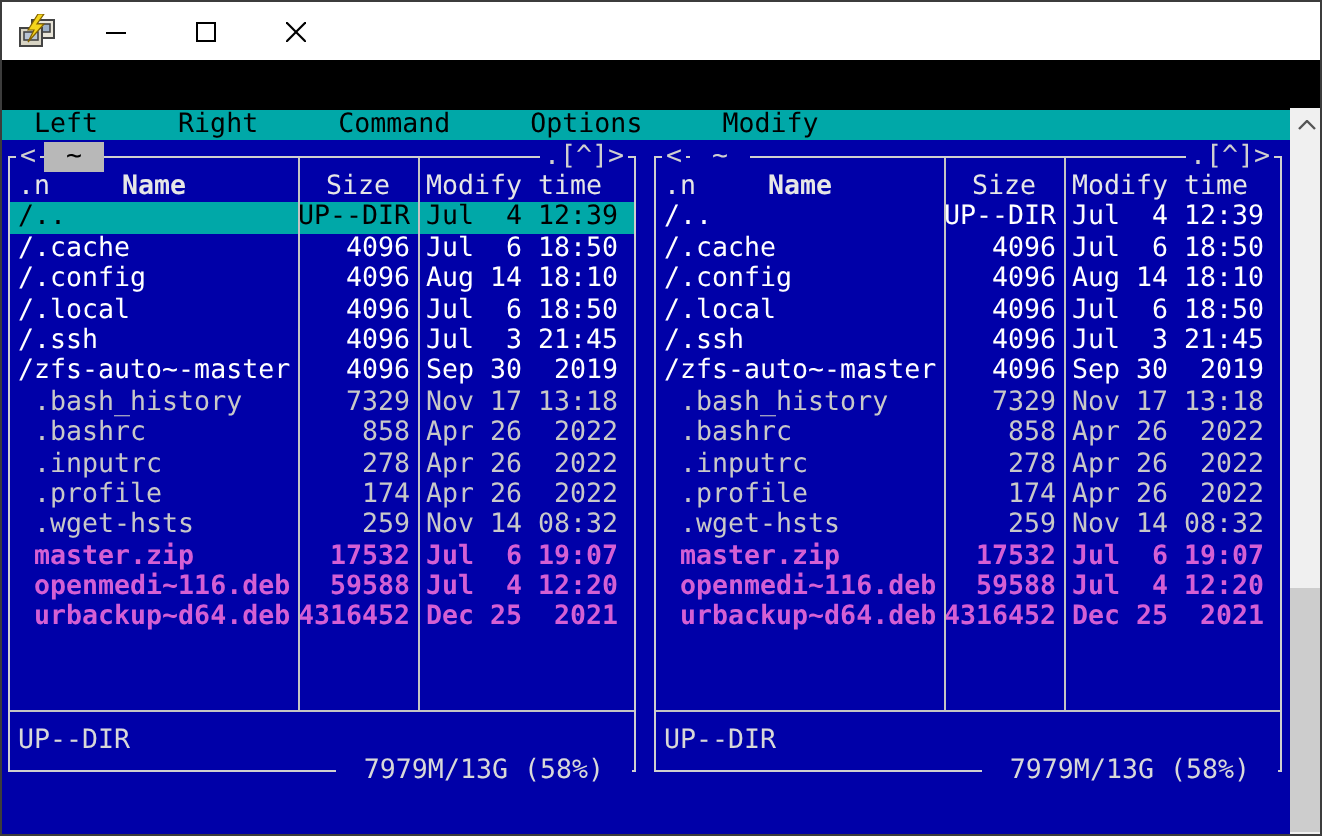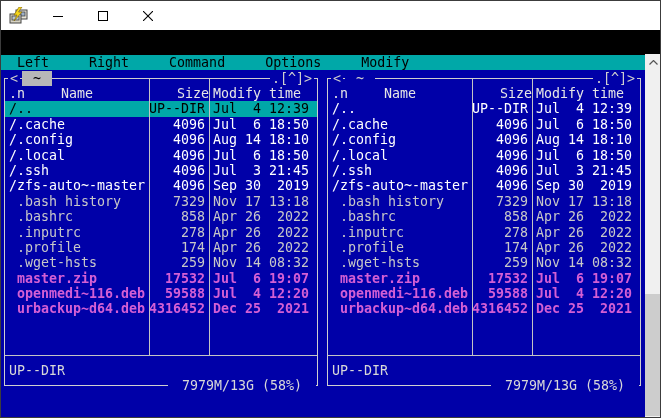--- a/index.html
+++ b/index.html
@@ -39,22 +39,22 @@
   .panel-tab{position:absolute;top:-8px;left:17px;height:15.4px;background:#0000a8;color:#cfcfcf;white-space:pre;z-index:3;padding:0 3px;}
   .panel-tab.active{background:#b8b8b8;color:#000;}
   .corner-right{position:absolute;top:-8px;right:3px;height:15.4px;background:#0000a8;padding:0 2px;color:#cfcfcf;z-index:3;}
   .panel-body{position:absolute;top:7px;left:0;right:0;z-index:1;}
   .prow{display:grid;grid-template-columns:144px 60px auto;height:15.4px;white-space:pre;overflow:hidden;}
   .cell{overflow:hidden;}
   .c-name{padding-left:4px;position:relative;}
   .c-size{text-align:right;padding-right:4px;}
   .c-time{padding-left:4px;}
   .hdr .cell{color:#e6e6e6;}
-  .hdr .c-size{padding-right:0;}
-  .hdr-name-lbl{position:absolute;left:0;right:0;text-align:center;}
+  .hdr .c-size{text-align:center;padding-right:0;}
+  .hdr-name-lbl{position:absolute;left:0;right:0;text-align:center;font-weight:bold;}
   .k-updir,.k-dir{color:#ffffff;}
   .k-file{color:#c8c8c8;}
   .k-archive{color:#d45fd4;font-weight:bold;}
   .prow.sel{background:#00a8a8;}
   .prow.sel .cell{color:#000;}
   .vsep{position:absolute;top:0;width:1px;height:276px;background:#c4c4c4;z-index:2;}
   .vsep.v1{left:144px;}
   .vsep.v2{left:204px;}
   .hsep{position:absolute;top:276px;left:0;right:0;height:1px;background:#c4c4c4;}
   .mini-status{position:absolute;top:284px;left:4px;color:#d8d8d8;white-space:pre;}

